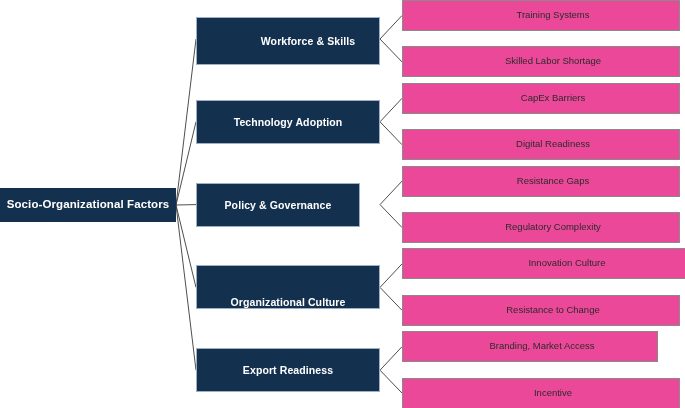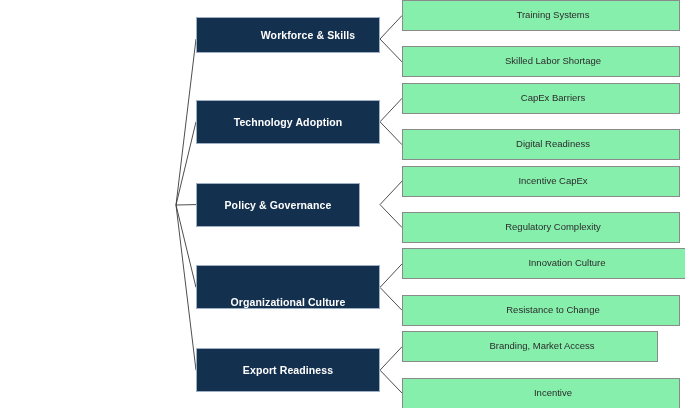--- a/index.html
+++ b/index.html
@@ -45,21 +45,21 @@
   }
   .node-branch {
     background: #14304f;
     color: #ffffff;
     font-size: 10.5px;
     font-weight: bold;
     letter-spacing: 0.1px;
     border: 1px solid #9fb0c4;
   }
   .node-leaf {
-    background: #86efac;
+    background: #ec4899;
     color: #2b2b2b;
     font-size: 9.5px;
     font-weight: normal;
     border: 1px solid #8a8a8a;
     padding-left: 24px;
   }
   .node-label {
     display: block;
     line-height: 1.15;
     padding: 0 6px;
@@ -81,23 +81,26 @@
       <line x1="380" y1="204.6" x2="402" y2="181.1" stroke="#3a3a3a" stroke-width="0.9"></line>
       <line x1="380" y1="204.6" x2="402" y2="227.5" stroke="#3a3a3a" stroke-width="0.9"></line>
       <line x1="176" y1="205" x2="196" y2="287.4" stroke="#3a3a3a" stroke-width="0.9"></line>
       <line x1="380" y1="287.4" x2="402" y2="263.9" stroke="#3a3a3a" stroke-width="0.9"></line>
       <line x1="380" y1="287.4" x2="402" y2="310.29999999999995" stroke="#3a3a3a" stroke-width="0.9"></line>
       <line x1="176" y1="205" x2="196" y2="370.2" stroke="#3a3a3a" stroke-width="0.9"></line>
       <line x1="380" y1="370.2" x2="402" y2="346.7" stroke="#3a3a3a" stroke-width="0.9"></line>
       <line x1="380" y1="370.2" x2="402" y2="393.09999999999997" stroke="#3a3a3a" stroke-width="0.9"></line>
     </svg>
 
+  <div class="node node-root" id="root-node" style="left: 0px; top: 188px; width: 176px; height: 34px;">
+    <span class="node-label">Socio-Organizational Factors</span>
+  </div>
 
   <div id="branch-container">
-      <div class="node node-branch" style="left: 196px; top: 17px; width: 184px; height: 36px; padding-left: 40px;">
+      <div class="node node-branch" style="left: 196px; top: 17px; width: 184px; height: 48px; padding-left: 40px;">
         <span class="node-label">Workforce &amp; Skills</span>
       </div>
       <div class="node node-branch" style="left: 196px; top: 99.8px; width: 184px; height: 44px;">
         <span class="node-label">Technology Adoption</span>
       </div>
       <div class="node node-branch" style="left: 196px; top: 182.6px; width: 164px; height: 44px;">
         <span class="node-label">Policy &amp; Governance</span>
       </div>
       <div class="node node-branch" style="left: 196px; top: 265.4px; width: 184px; height: 44px; align-items: flex-end;">
         <span class="node-label">Organizational Culture</span>
@@ -113,21 +116,21 @@
       <div class="node node-leaf" style="left: 402px; top: 46.4px; width: 278px; height: 31px;">
         <span class="node-label">Skilled Labor Shortage</span>
       </div>
       <div class="node node-leaf" style="left: 402px; top: 82.8px; width: 278px; height: 31px;">
         <span class="node-label">CapEx Barriers</span>
       </div>
       <div class="node node-leaf" style="left: 402px; top: 129.2px; width: 278px; height: 31px;">
         <span class="node-label">Digital Readiness</span>
       </div>
       <div class="node node-leaf" style="left: 402px; top: 165.6px; width: 278px; height: 31px;">
-        <span class="node-label">Incentive CapEx</span>
+        <span class="node-label">Resistance Gaps</span>
       </div>
       <div class="node node-leaf" style="left: 402px; top: 212px; width: 278px; height: 31px;">
         <span class="node-label">Regulatory Complexity</span>
       </div>
       <div class="node node-leaf" style="left: 402px; top: 248.4px; width: 306px; height: 31px;">
         <span class="node-label">Innovation Culture</span>
       </div>
       <div class="node node-leaf" style="left: 402px; top: 294.8px; width: 278px; height: 31px;">
         <span class="node-label">Resistance to Change</span>
       </div>

